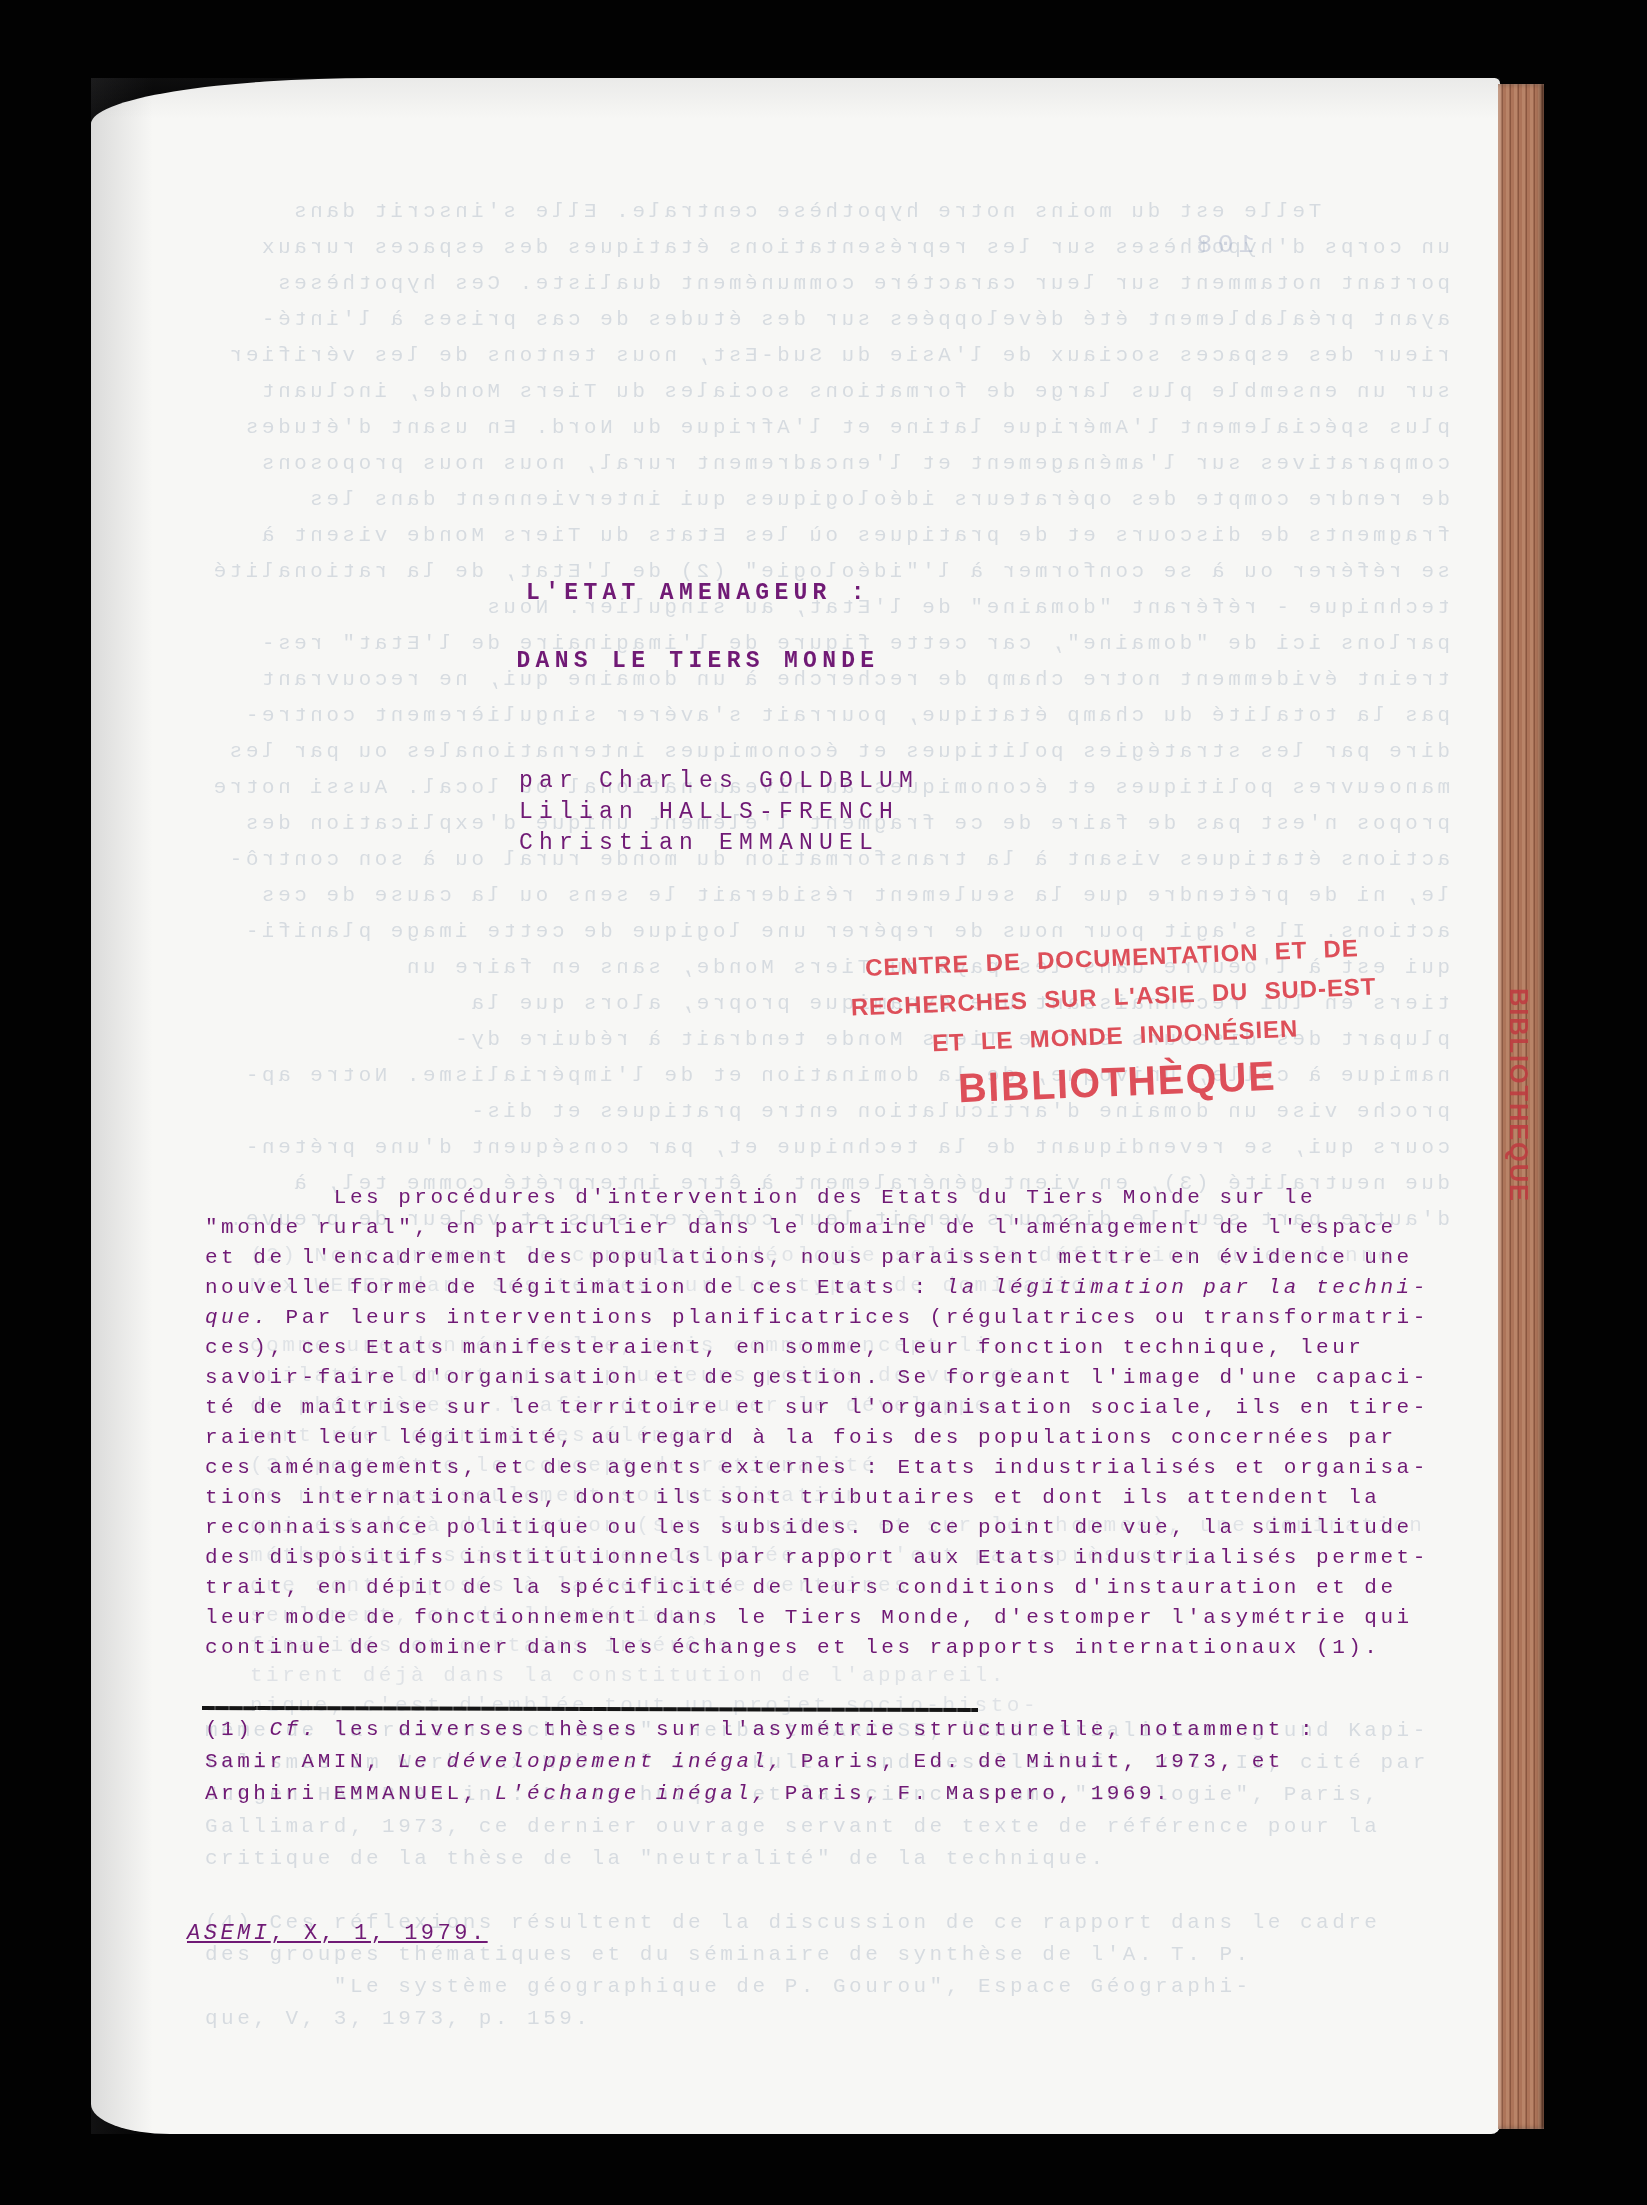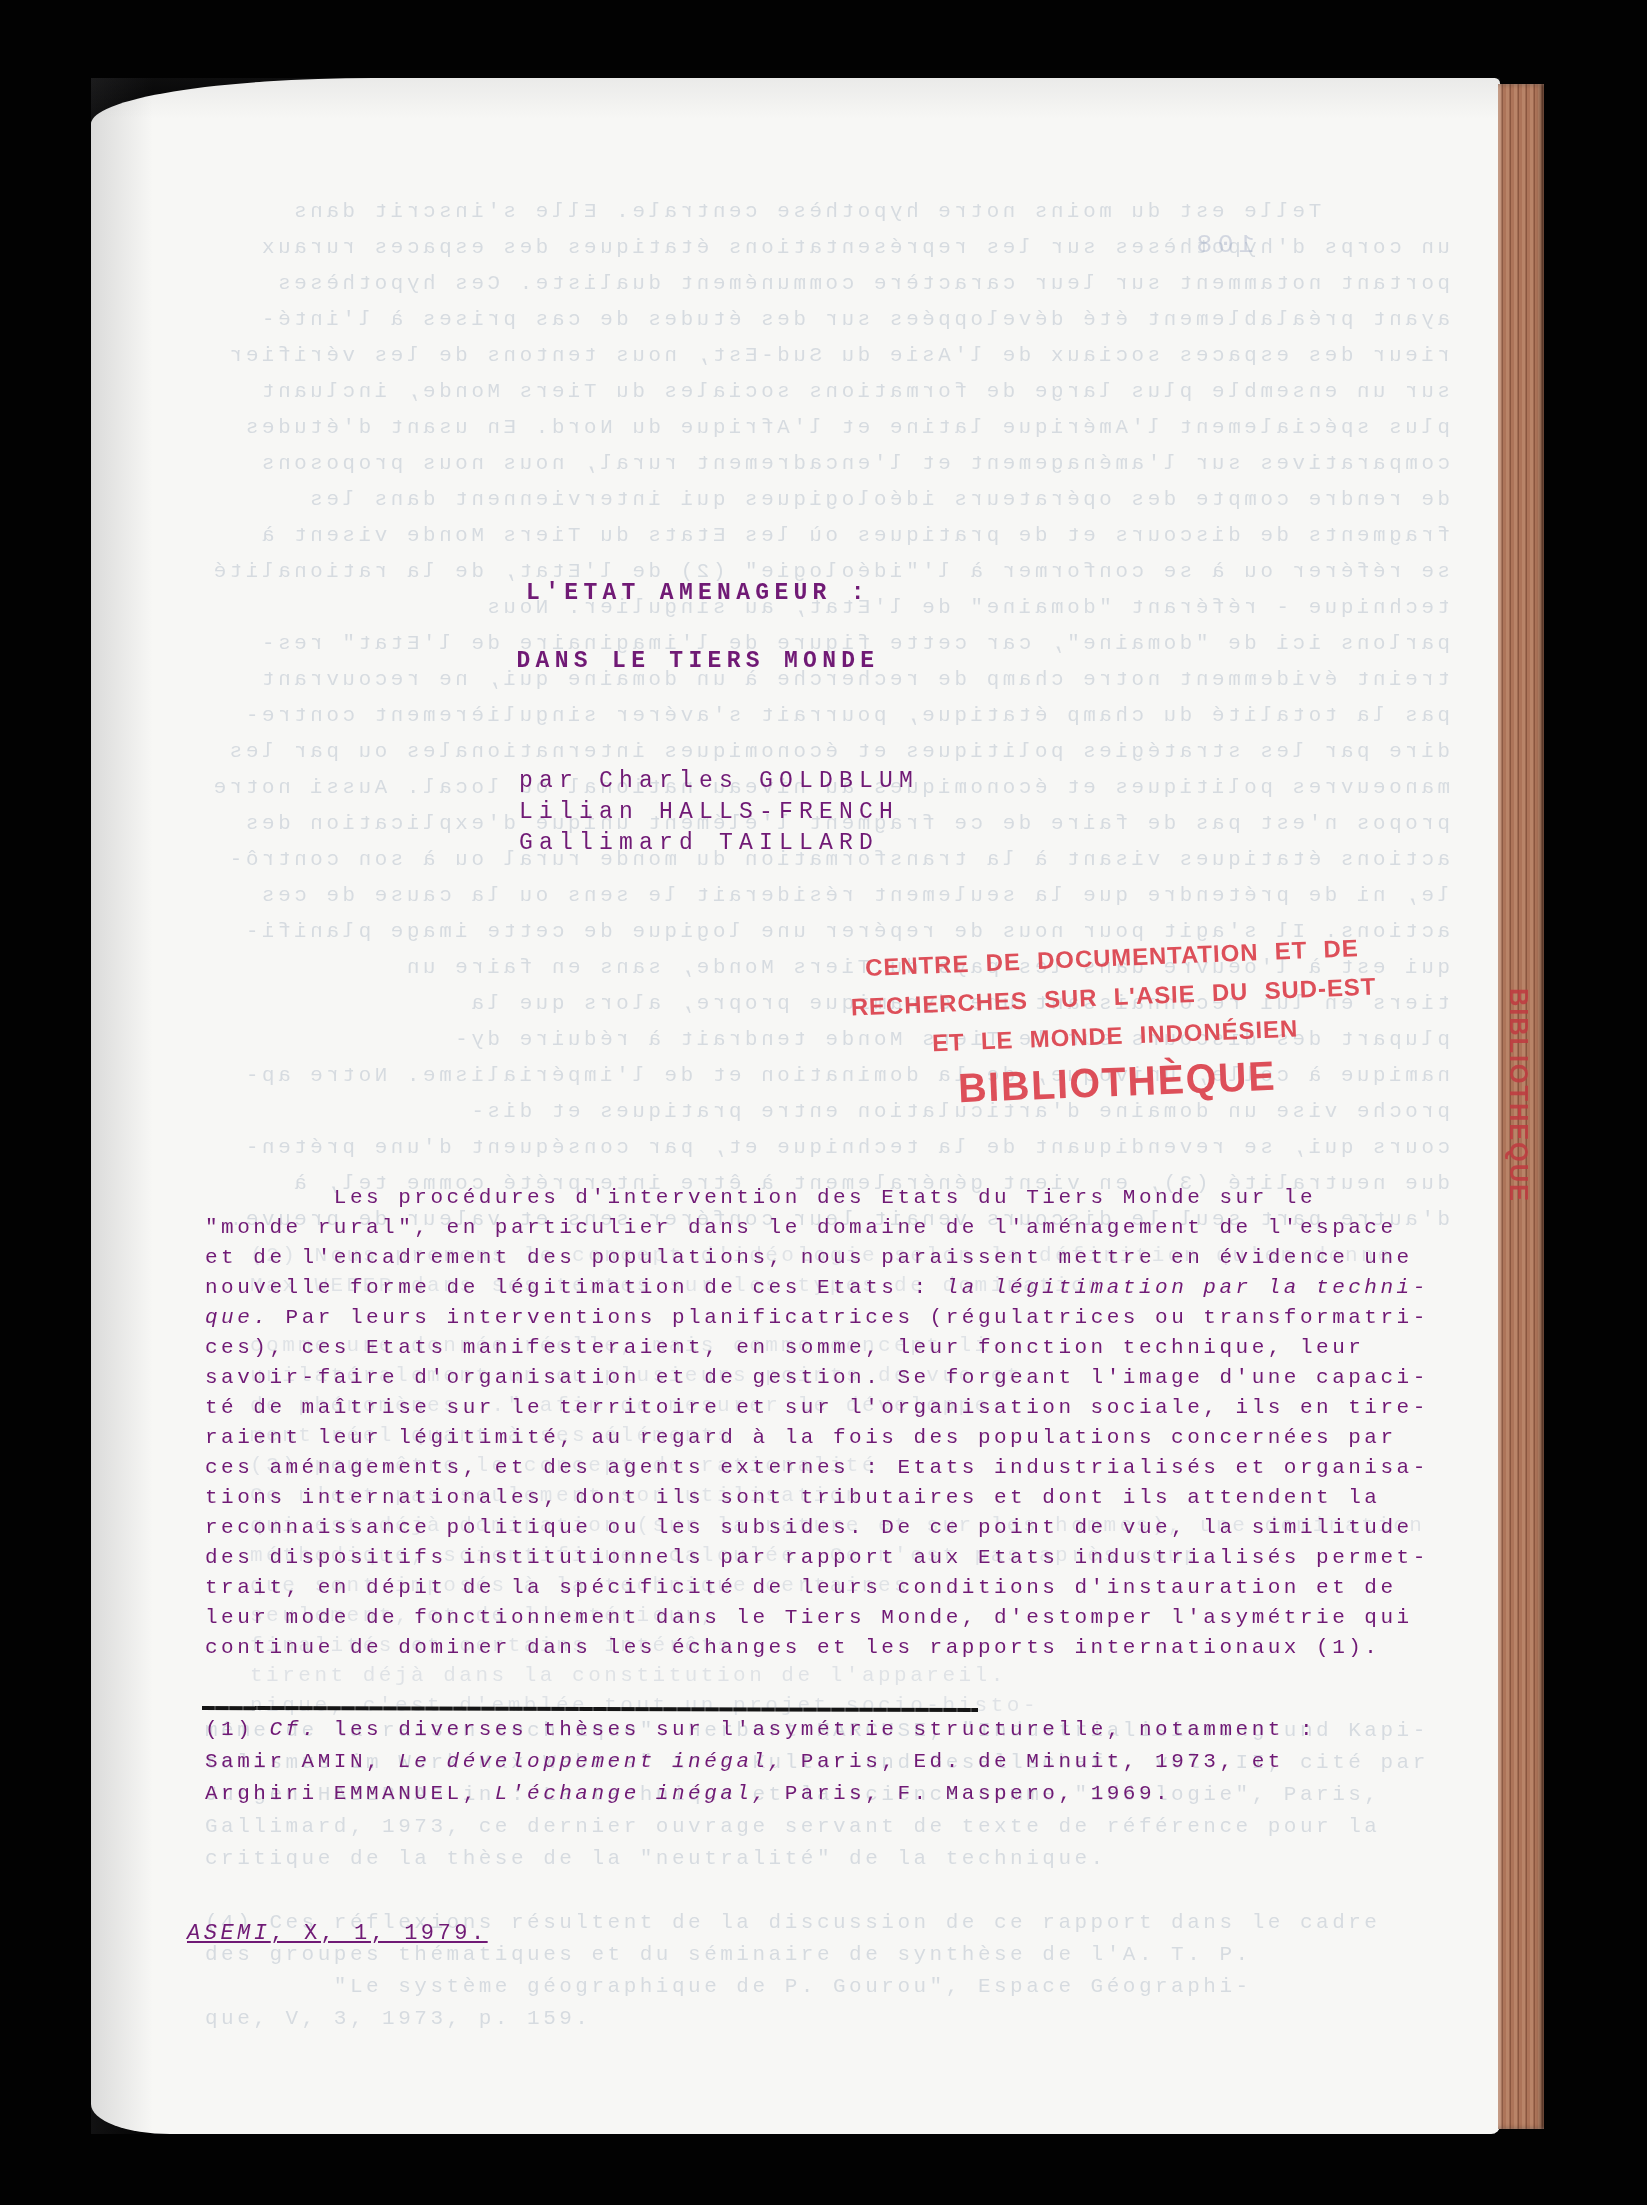--- a/index.html
+++ b/index.html
@@ -67,21 +67,21 @@
     <div id="bleed-verso" class="bleed"><div class="rline">        Telle est du moins notre hypothèse centrale. Elle s'inscrit dans</div><div class="rline">un corps d'hypothèses sur les représentations étatiques des espaces ruraux</div><div class="rline">portant notamment sur leur caractère communément dualiste. Ces hypothèses</div><div class="rline">ayant préalablement été développées sur des études de cas prises à l'inté-</div><div class="rline">rieur des espaces sociaux de l'Asie du Sud-Est, nous tentons de les vérifier</div><div class="rline">sur un ensemble plus large de formations sociales du Tiers Monde, incluant</div><div class="rline">plus spécialement l'Amérique latine et l'Afrique du Nord. En usant d'études</div><div class="rline">comparatives sur l'aménagement et l'encadrement rural, nous nous proposons</div><div class="rline">de rendre compte des opérateurs idéologiques qui interviennent dans les</div><div class="rline">fragments de discours et de pratiques où les Etats du Tiers Monde visent à</div><div class="rline">se référer ou à se conformer à l'"idéologie" (2) de l'Etat, de la rationalité</div><div class="rline">technique - référant "domaine" de l'Etat, au singulier. Nous</div><div class="rline">parlons ici de "domaine", car cette figure de l'imaginaire de l'Etat" res-</div><div class="rline">treint évidemment notre champ de recherche à un domaine qui, ne recouvrant</div><div class="rline">pas la totalité du champ étatique, pourrait s'avérer singulièrement contre-</div><div class="rline">dire par les stratégies politiques et économiques internationales ou par les</div><div class="rline">manoeuvres politiques et économiques au niveau national ou local. Aussi notre</div><div class="rline">propos n'est pas de faire de ce fragment l'élément unique d'explication des</div><div class="rline">actions étatiques visant à la transformation du monde rural ou à son contrô-</div><div class="rline">le, ni de prétendre que la seulement résiderait le sens ou la cause de ces</div><div class="rline">actions. Il s'agit pour nous de repérer une logique de cette image planifi-</div><div class="rline">qui est à l'oeuvre dans les pays du Tiers Monde, sans en faire un</div><div class="rline">tiers en lui reconnaissant une dynamique propre, alors que la</div><div class="rline">plupart des discours sur le Tiers Monde tendrait à réduire dy-</div><div class="rline">namique à celle, univoque, de la domination et de l'impérialisme. Notre ap-</div><div class="rline">proche vise un domaine d'articulation entre pratiques et dis-</div><div class="rline">cours qui, se revendiquant de la technique et, par conséquent d'une préten-</div><div class="rline">due neutralité (3), en vient généralement à être interprété comme tel, à</div><div class="rline">d'autre part seul le discours venait leur conférer sens et valeur de preuve.</div></div>
 
     <div id="bleed-next" class="bleed"><div class="rline">&nbsp;</div><div class="rline">(2) Nous prenons le concept d'idéologie selon la définition qu'en donne</div><div class="rline">Max WEBER dans ses textes sur les types de domination</div><div class="rline">&nbsp;</div><div class="rline">comme une donnée réelle, mais comme concept li-</div><div class="rline">unilatéralement un ou plusieurs points de vue et</div><div class="rline">de phénomènes..." afin de mesurer le développe-</div><div class="rline">ment réel quant à ses éléments</div><div class="rline">(3) peut-être le concept de rationalité</div><div class="rline">Ce n'est pas seulement son utilisation</div><div class="rline">qui est déjà domination (sur la nature et sur les hommes), une domination</div><div class="rline">méthodique, scientifique, calculée. Ce n'est pas après coup</div><div class="rline">que sont imposés à la technique certaines</div><div class="rline">seulement, et de l'extérieur,</div><div class="rline">finalités et certains intérêts</div><div class="rline">tirent déjà dans la constitution de l'appareil.</div><div class="rline">nique, c'est d'emblée tout un projet socio-histo-</div></div>
 
     <div id="bleed-foot" class="bleed"><div class="rline">même de la raison technique". Herbert MARCUSE, "Industrialisierung und Kapi-</div><div class="rline">talismus im Werk Max Webers" in : Kultur und Gesellschaft, vol. II, cité par</div><div class="rline">Jurgen HABERMAS in : La technique et la science comme "idéologie", Paris,</div><div class="rline">Gallimard, 1973, ce dernier ouvrage servant de texte de référence pour la</div><div class="rline">critique de la thèse de la "neutralité" de la technique.</div><div class="rline">&nbsp;</div><div class="rline">(4) Ces réflexions résultent de la discussion de ce rapport dans le cadre</div><div class="rline">des groupes thématiques et du séminaire de synthèse de l'A. T. P.</div><div class="rline">        "Le système géographique de P. Gourou", Espace Géographi-</div><div class="rline">que, V, 3, 1973, p. 159.</div></div>
 
     <div id="page-number-bleed">108</div>
 
     <div id="article-title" class="ink"><div class="rline">L'ETAT AMENAGEUR :</div><div class="rline">DANS LE TIERS MONDE</div></div>
 
-    <div id="authors" class="ink"><div class="rline">par Charles GOLDBLUM</div><div class="rline">Lilian HALLS-FRENCH</div><div class="rline">Gallimard TAILLARD</div></div>
+    <div id="authors" class="ink"><div class="rline">par Charles GOLDBLUM</div><div class="rline">Lilian HALLS-FRENCH</div><div class="rline">Christian EMMANUEL</div></div>
 
     <div id="library-stamp">
       <div>
           <div class="stamp-line">CENTRE DE DOCUMENTATION ET DE</div>
           <div class="stamp-line">RECHERCHES SUR L'ASIE DU SUD-EST</div>
           <div class="stamp-line">ET LE MONDE INDONÉSIEN</div>
         </div>
       <div>
         <span class="stamp-big">BIBLIOTHÈQUE</span>
       </div>

